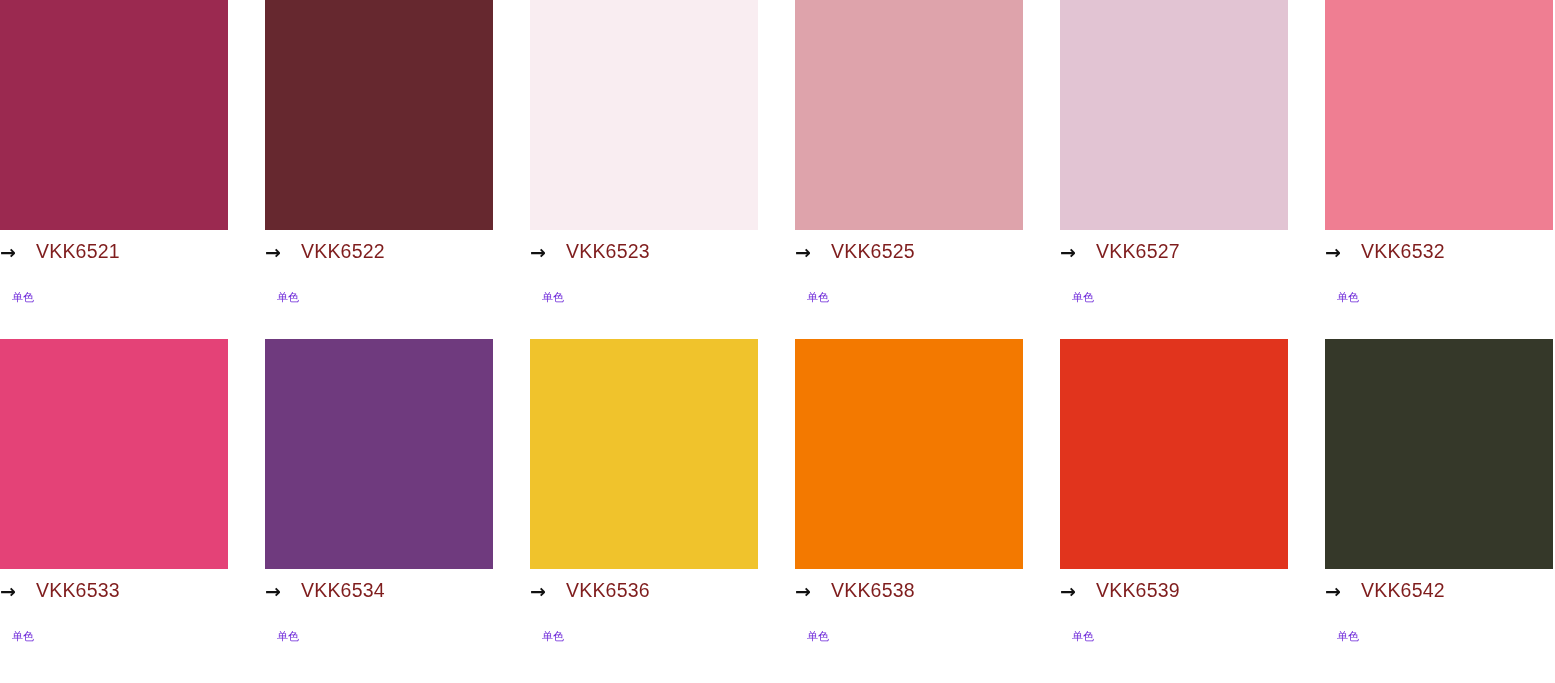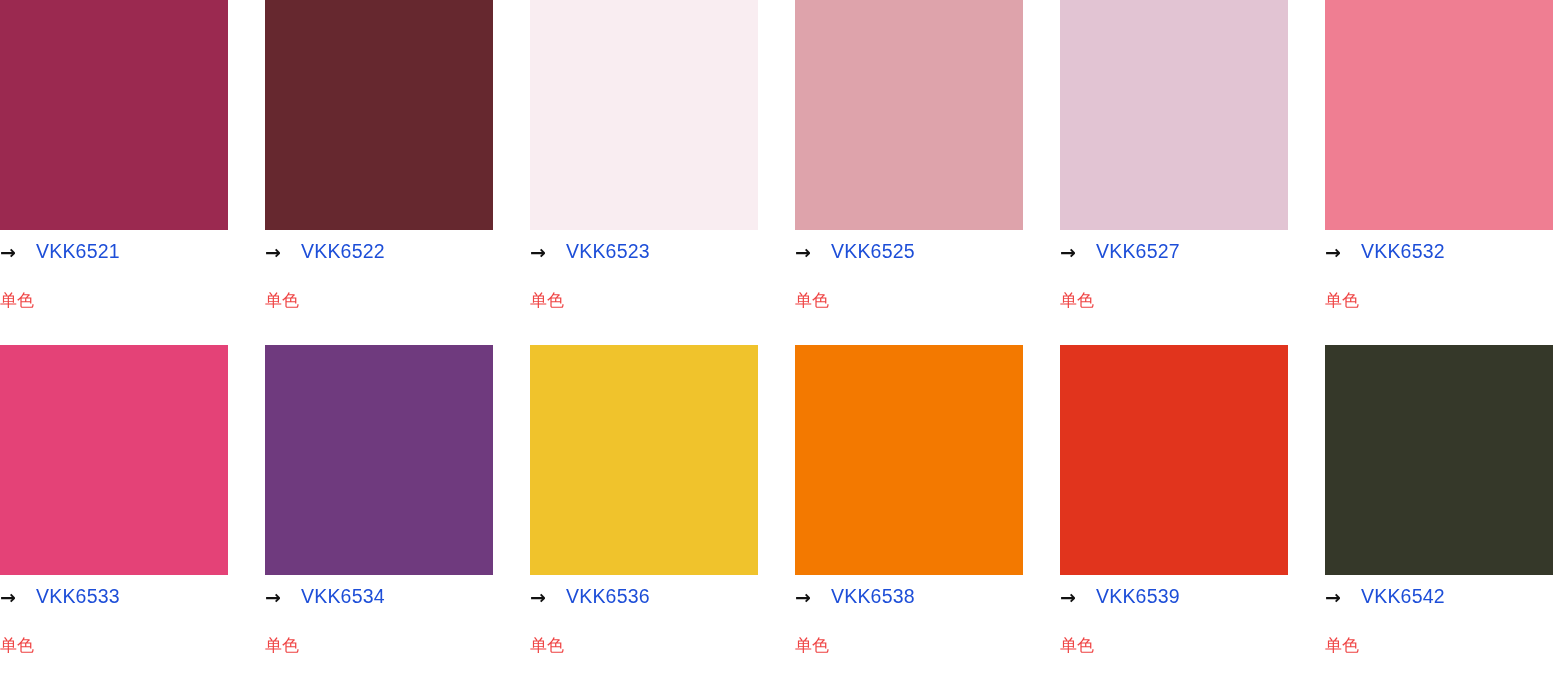--- a/index.html
+++ b/index.html
@@ -52,31 +52,32 @@
     font-weight: 700;
     font-family: "DejaVu Sans", sans-serif;
     display: inline-block;
     width: 19px;
     flex: none;
   }
 
   .swatch-code {
     font-size: 19.5px;
     line-height: 1;
-    color: #1d4ed8;
+    color: #7f1d1d;
     letter-spacing: 0.2px;
     white-space: nowrap;
   }
 
   .swatch-type {
-    font-size: 17px;
+    font-size: 11px;
     line-height: 1;
-    color: #ef4444;
+    color: #6d28d9;
     padding-top: 18px;
     font-family: "DejaVu Sans", "Liberation Sans", sans-serif;
+    padding-left: 12px;
   }
 
   .row-gap-spacer {
     height: 36px;
     grid-column: 1 / -1;
   }
 </style>
 </head>
 <body style="background-color: rgb(255, 255, 255);">
 

